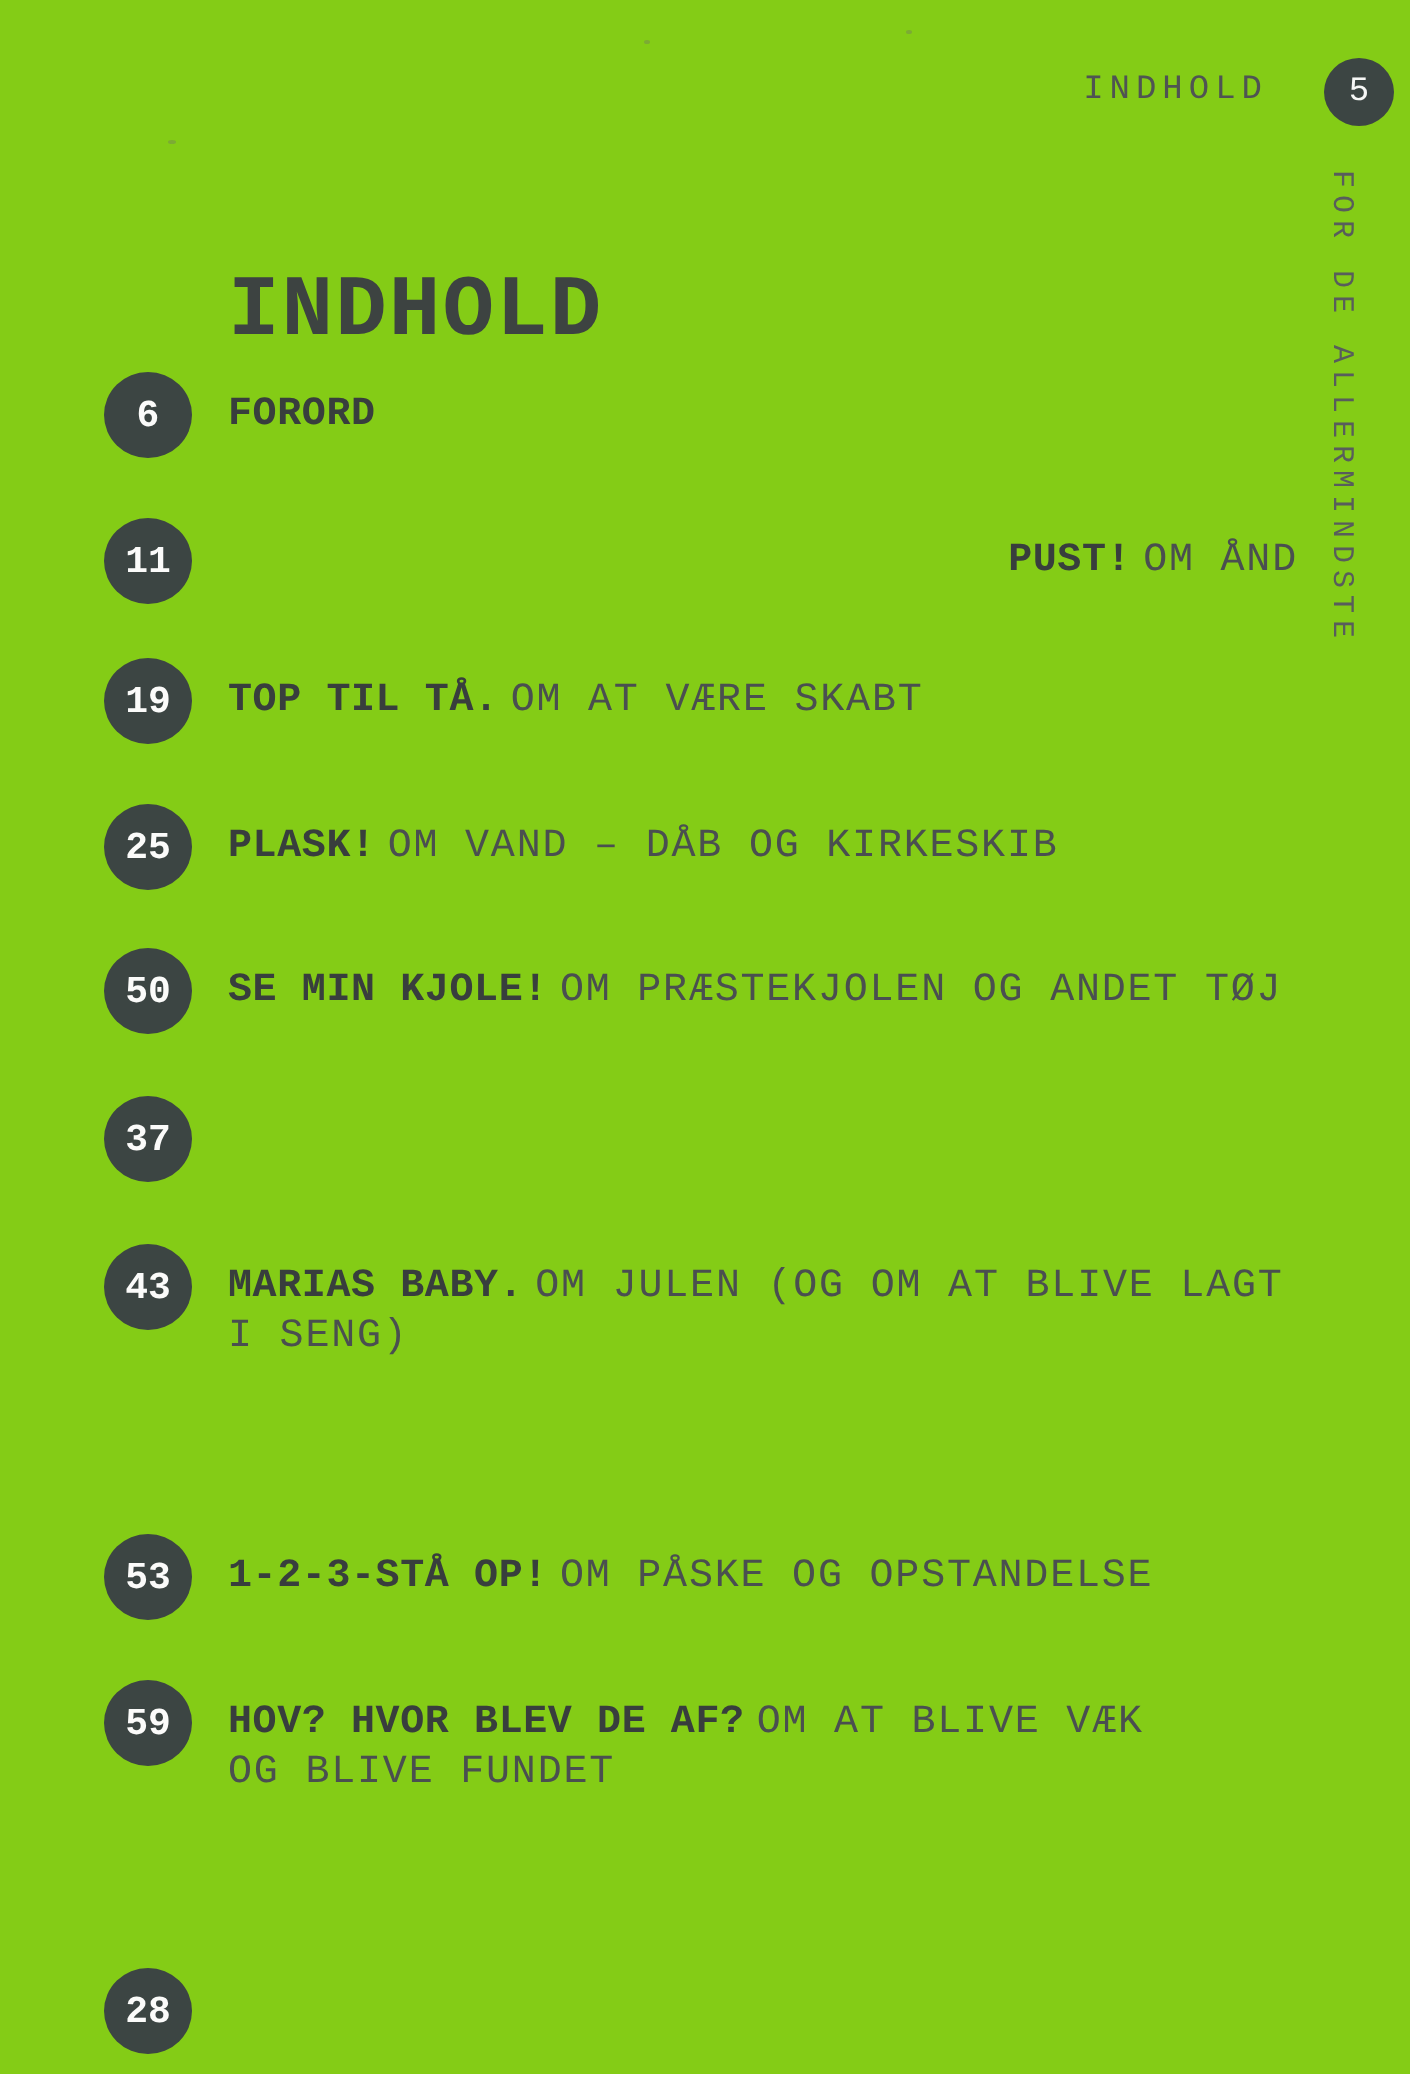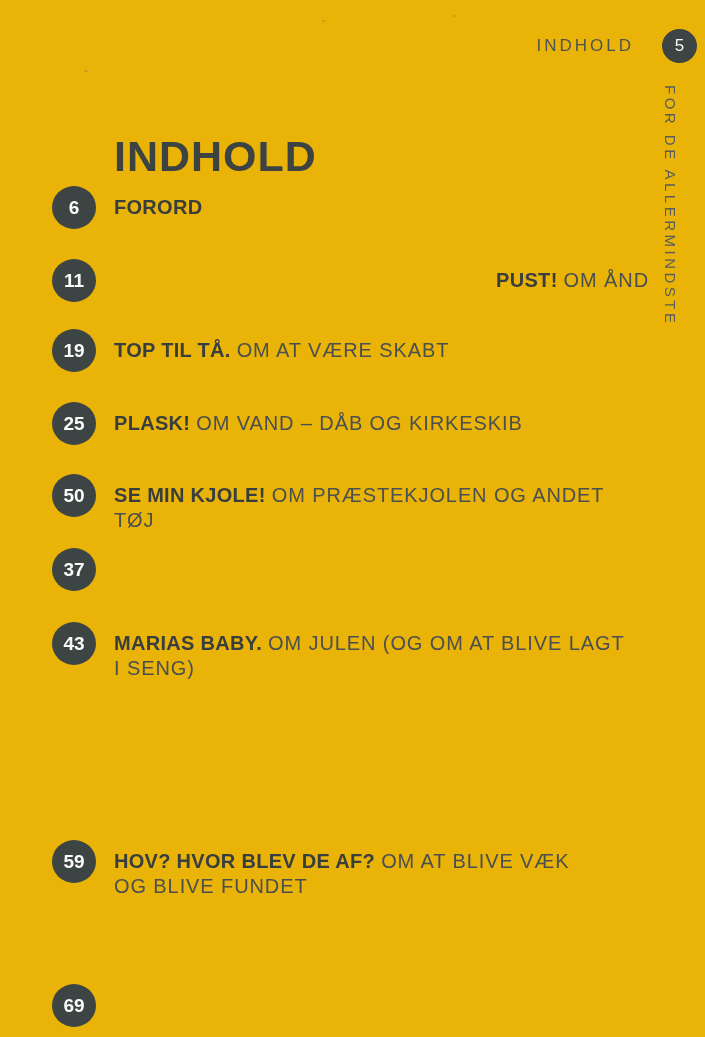--- a/index.html
+++ b/index.html
@@ -1,22 +1,22 @@
 <!DOCTYPE html>
 <html><head>
 <meta charset="utf-8">
 <style>
   html, body { margin: 0; padding: 0; background: #ffffff; }
   .page {
     position: relative;
     width: 705px;
     height: 1037px;
-    background: #eab308;
+    background: #84cc16;
     overflow: hidden;
-    font-family: Liberation Sans, sans-serif;
+    font-family: Liberation Mono, monospace;
     color: #3b403f;
   }
 
   
   .running-title {
     position: absolute;
     top: 36px;
     right: 71px;
     font-size: 17px;
     letter-spacing: 3px;
@@ -194,29 +194,38 @@
     </div>
       <div class="toc-entry" style="top: 622px;">
       <div class="num-circle">
         <span>43</span>
       </div>
       <div class="entry-text">
         <span class="entry-title">MARIAS BABY.</span><span class="entry-desc">OM JULEN (OG OM AT BLIVE LAGT</span>
         <div class="entry-desc2">I SENG)</div>
       </div>
     </div>
+      <div class="toc-entry" style="top: 767px;">
+      <div class="num-circle">
+        <span>53</span>
+      </div>
+      <div class="entry-text">
+        <span class="entry-title">1-2-3-STÅ OP!</span><span class="entry-desc">OM PÅSKE OG OPSTANDELSE</span>
+        
+      </div>
+    </div>
       <div class="toc-entry" style="top: 840px;">
       <div class="num-circle">
         <span>59</span>
       </div>
       <div class="entry-text">
         <span class="entry-title">HOV? HVOR BLEV DE AF?</span><span class="entry-desc">OM AT BLIVE VÆK</span>
         <div class="entry-desc2">OG BLIVE FUNDET</div>
       </div>
     </div>
       <div class="toc-entry" style="top: 984px;">
       <div class="num-circle">
-        <span>69</span>
+        <span>28</span>
       </div>
     </div>
     </div>
 
 </div>
 
 </body></html>

